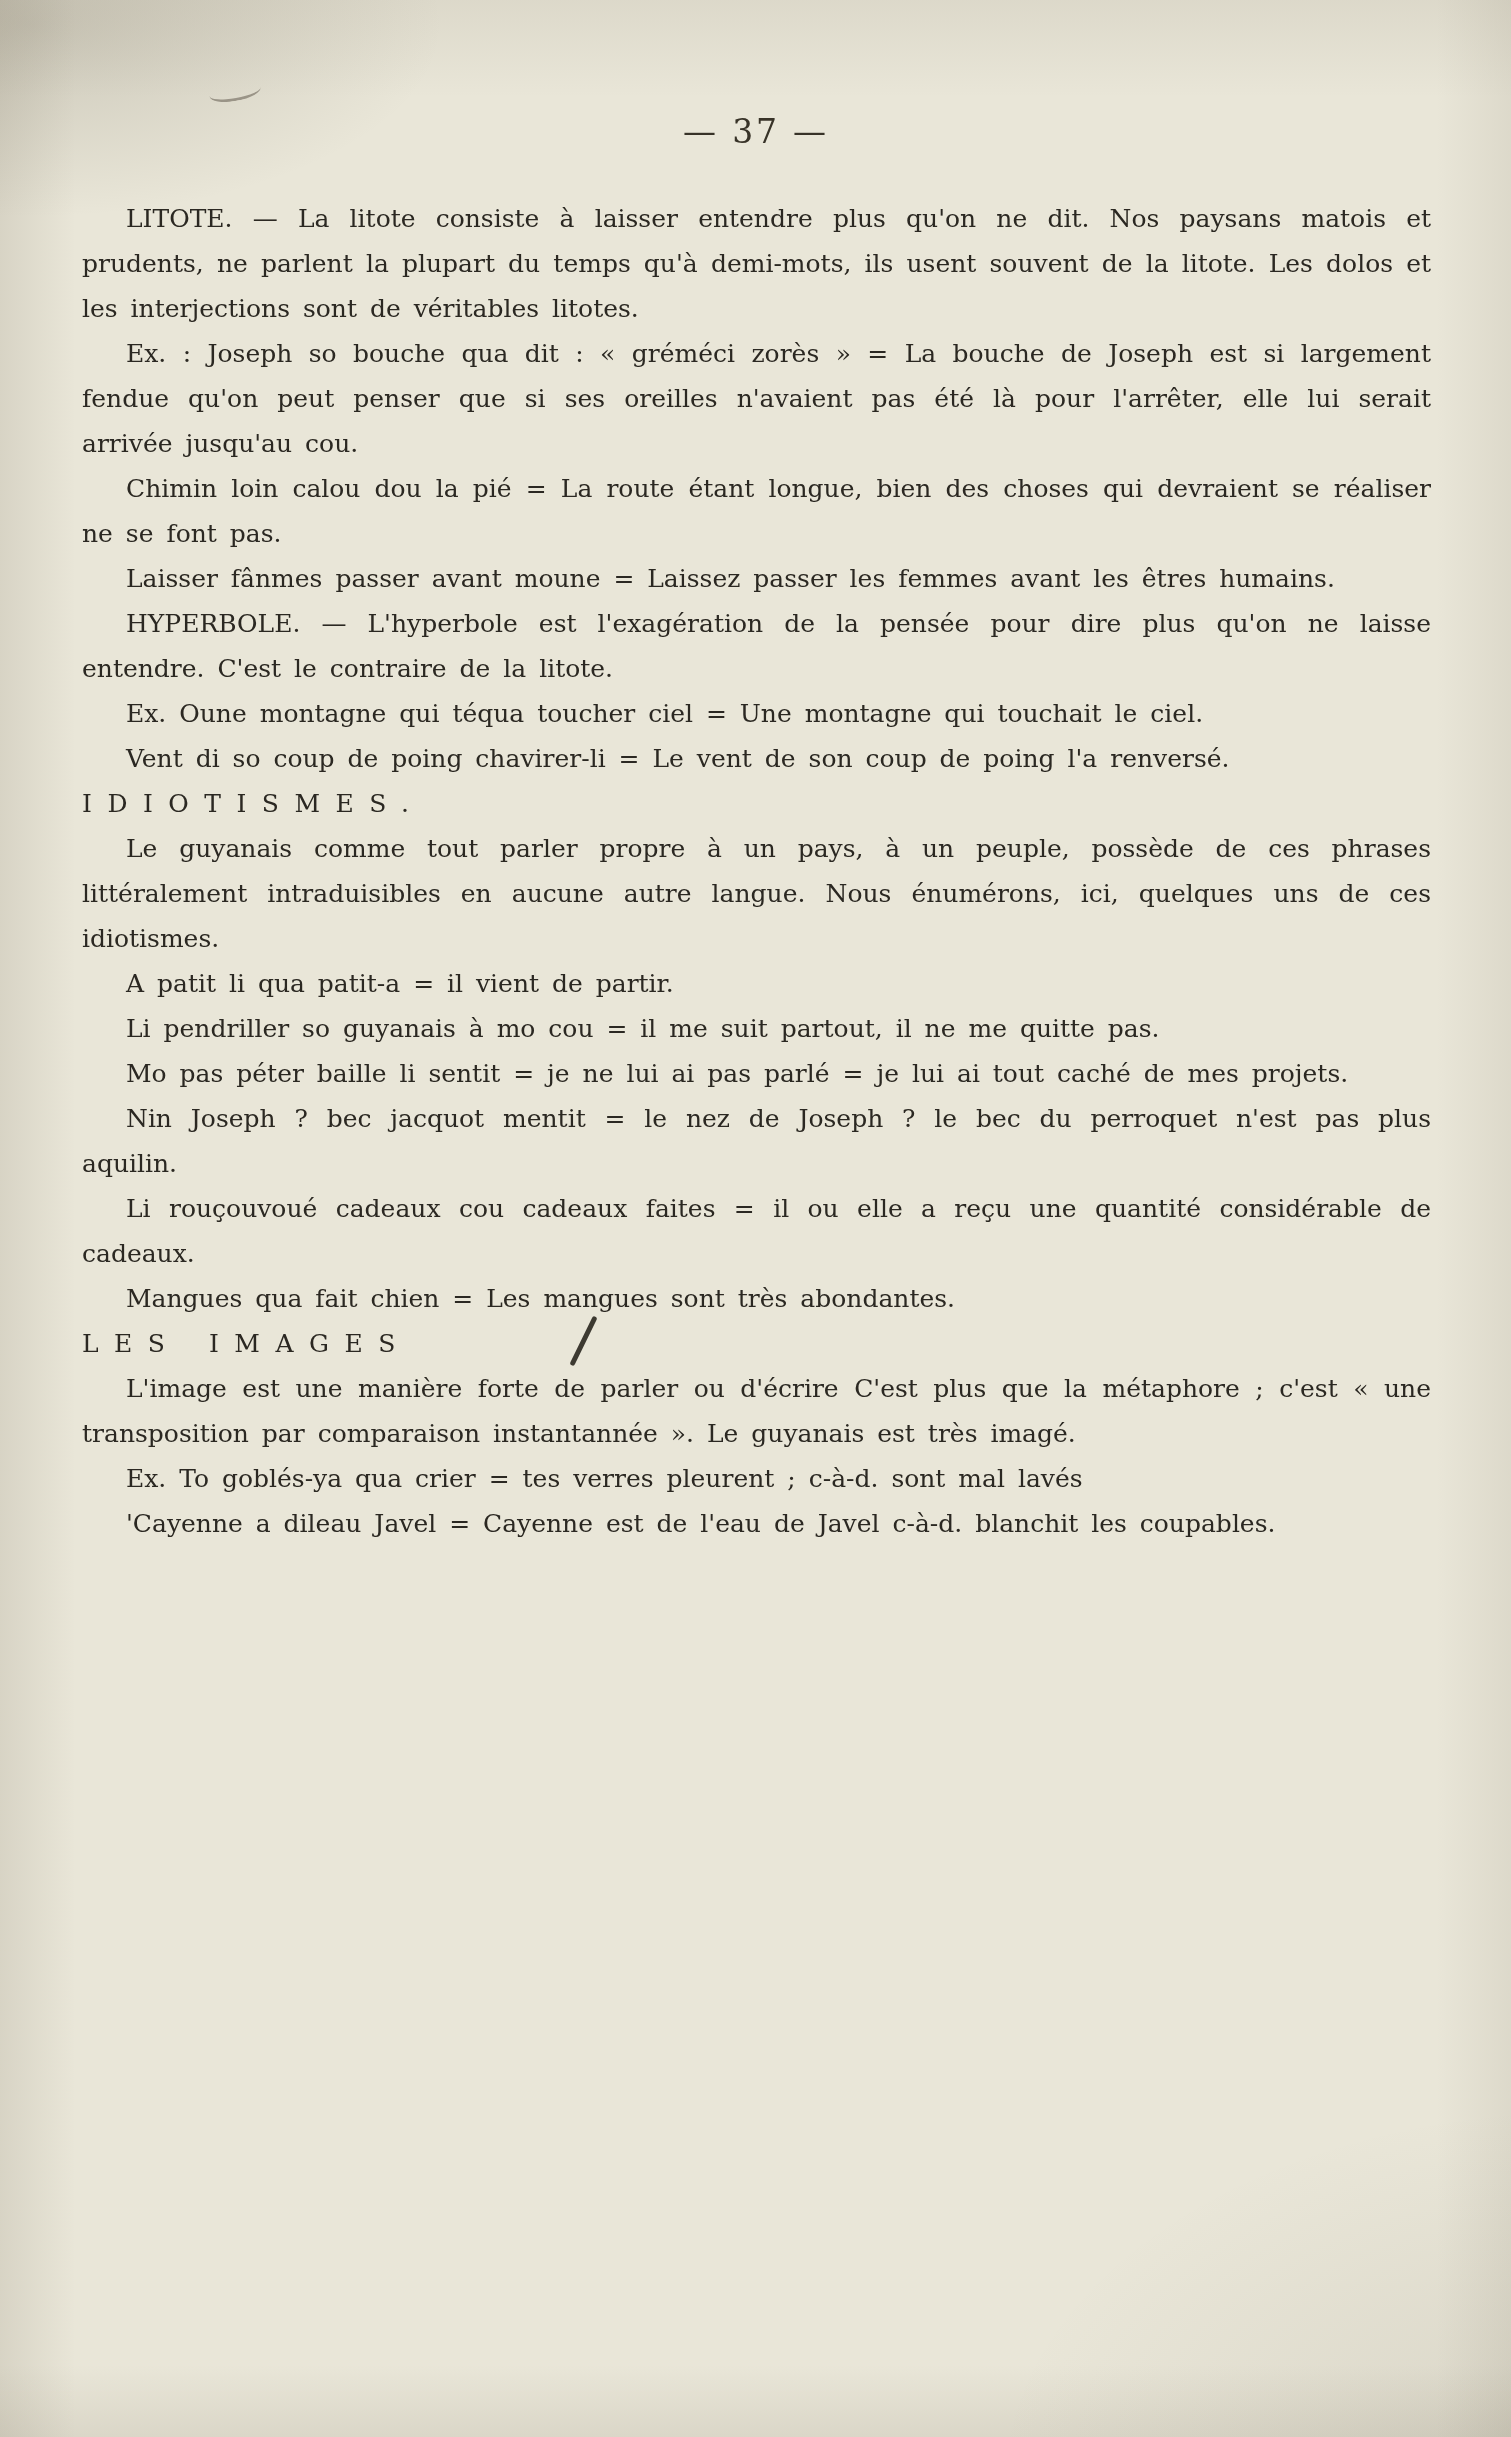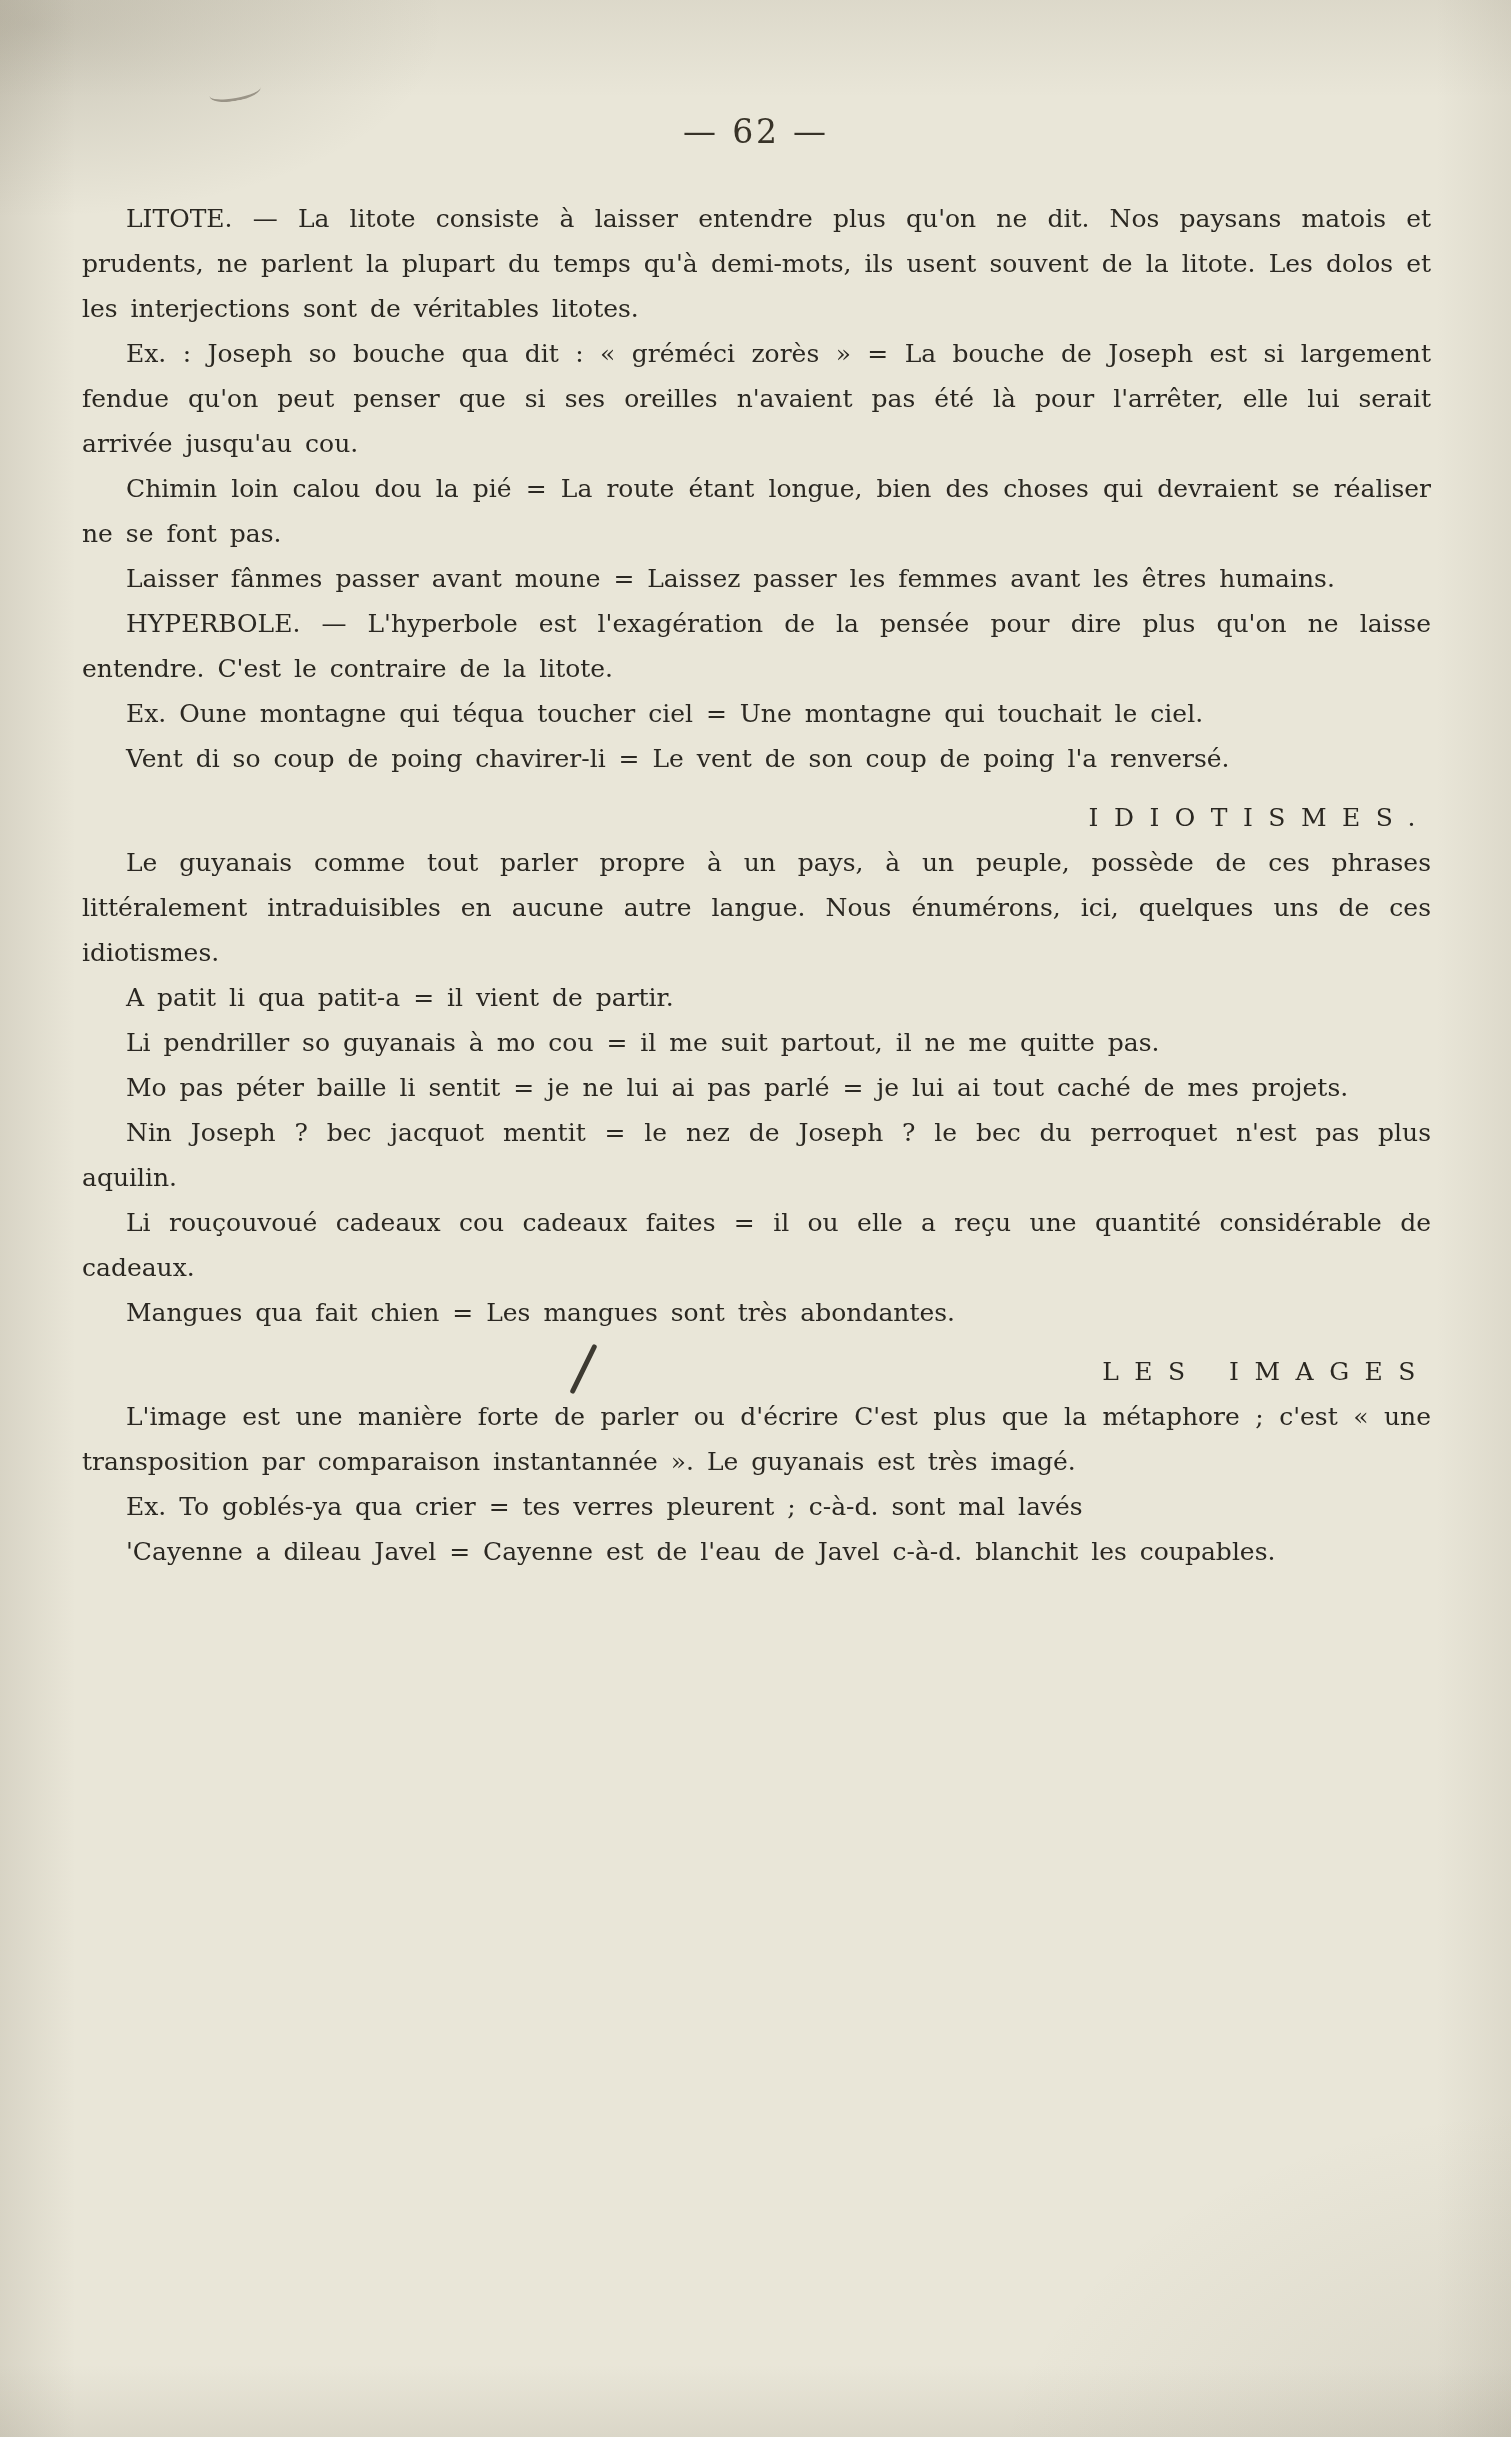--- a/index.html
+++ b/index.html
@@ -51,45 +51,44 @@
     font-size: 25px;
     line-height: 45px;
     text-align: justify;
     word-spacing: 5px;
   }
   .text-block p {
     margin: 0;
     text-indent: 44px;
   }
   .text-block p.heading {
-    text-align: right;
+    text-align: left;
     text-indent: 0;
     letter-spacing: 15.5px;
     position: relative;
-    margin-top: 14px;
   }
   .ink-mark {
     position: absolute;
     left: 499px;
     top: -7px;
     width: 5px;
     height: 54px;
     background: rgba(30,27,20,.85);
     transform: rotate(26deg);
     border-radius: 2.8px;
   }
 </style>
 </head>
 <body>
 
 <div class="scan-page">
 
   <div class="pencil-squiggle"></div>
 
-  <div class="page-number">— 62 —</div>
+  <div class="page-number">— 37 —</div>
 
   <div class="text-block">
 
     <p>LITOTE. — La litote consiste à laisser entendre plus qu'on ne dit. Nos paysans matois et prudents, ne parlent la plupart du temps qu'à demi-mots, ils usent souvent de la litote. Les dolos et les interjections sont de véritables litotes.</p>
     <p>Ex. : Joseph so bouche qua dit : « gréméci zorès » = La bouche de Joseph est si largement fendue qu'on peut penser que si ses oreilles n'avaient pas été là pour l'arrêter, elle lui serait arrivée jusqu'au cou.</p>
     <p>Chimin loin calou dou la pié = La route étant longue, bien des choses qui devraient se réaliser ne se font pas.</p>
     <p>Laisser fânmes passer avant moune = Laissez passer les femmes avant les êtres humains.</p>
     <p>HYPERBOLE. — L'hyperbole est l'exagération de la pensée pour dire plus qu'on ne laisse entendre. C'est le contraire de la litote.</p>
     <p>Ex. Oune montagne qui téqua toucher ciel = Une montagne qui touchait le ciel.</p>
     <p>Vent di so coup de poing chavirer-li = Le vent de son coup de poing l'a renversé.</p>

